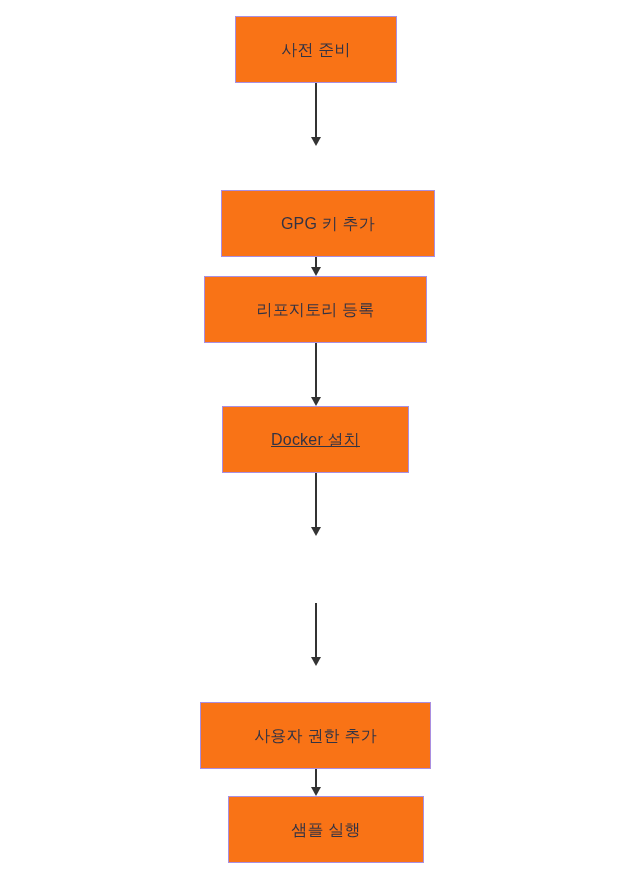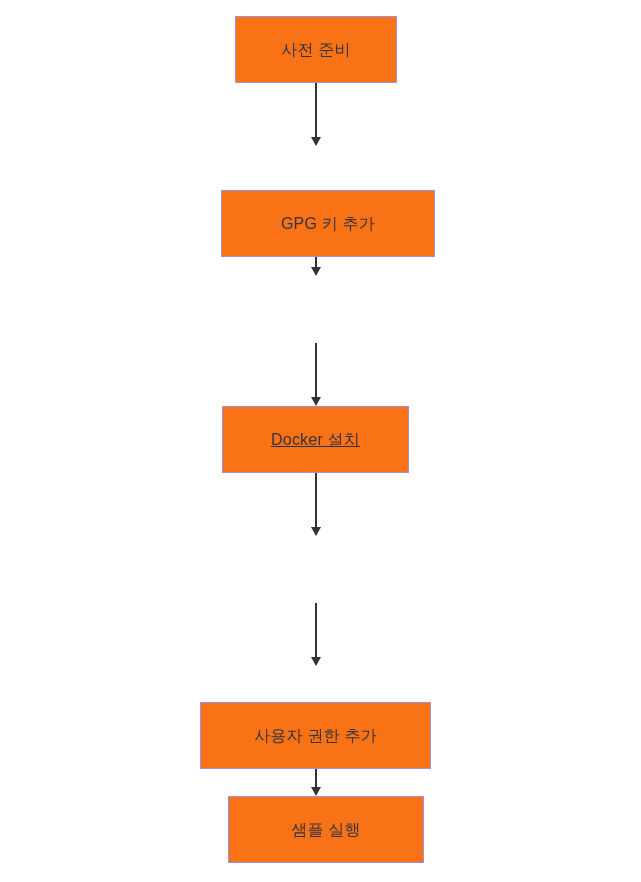--- a/index.html
+++ b/index.html
@@ -89,20 +89,23 @@
     <div class="edge-line" style="height: 54px;"></div>
     <div class="edge-head" style="top: 54px;"></div>
   </div>
 
   <div class="node" style="left: 235px; top: 16px; width: 162px; height: 67px;">
     <span class="node-label">사전 준비</span>
   </div>
   <div class="node" style="left: 221px; top: 146px; width: 214px; height: 67px; margin-top: 44px;">
     <span class="node-label">GPG 키 추가</span>
   </div>
+  <div class="node" style="left: 204px; top: 276px; width: 223px; height: 67px;">
+    <span class="node-label">리포지토리 등록</span>
+  </div>
   <div class="node" style="left: 222px; top: 406px; width: 187px; height: 67px; text-decoration: underline;">
     <span class="node-label">Docker 설치</span>
   </div>
   <div class="node" style="left: 200px; top: 702px; width: 231px; height: 67px;">
     <span class="node-label">사용자 권한 추가</span>
   </div>
   <div class="node" style="left: 228px; top: 796px; width: 196px; height: 67px;">
     <span class="node-label">샘플 실행</span>
   </div>
 

